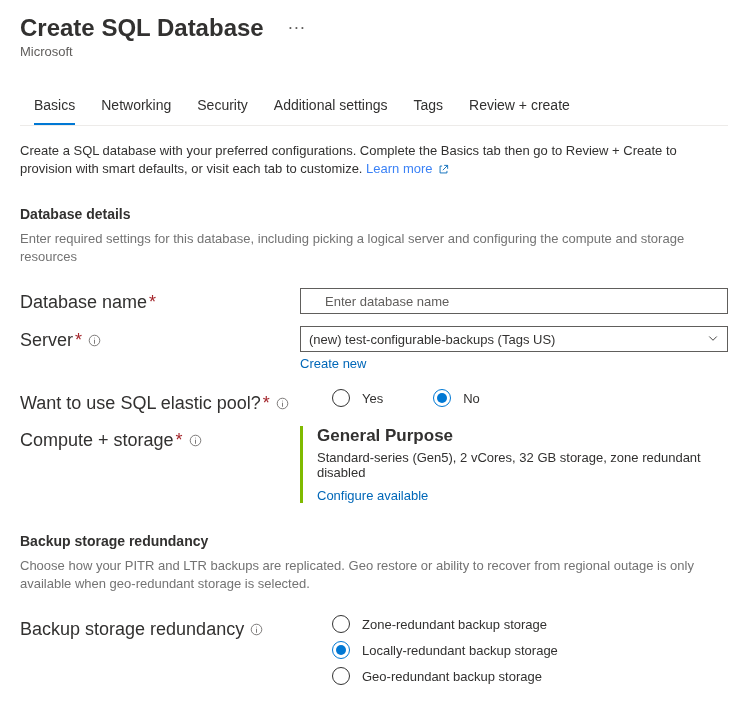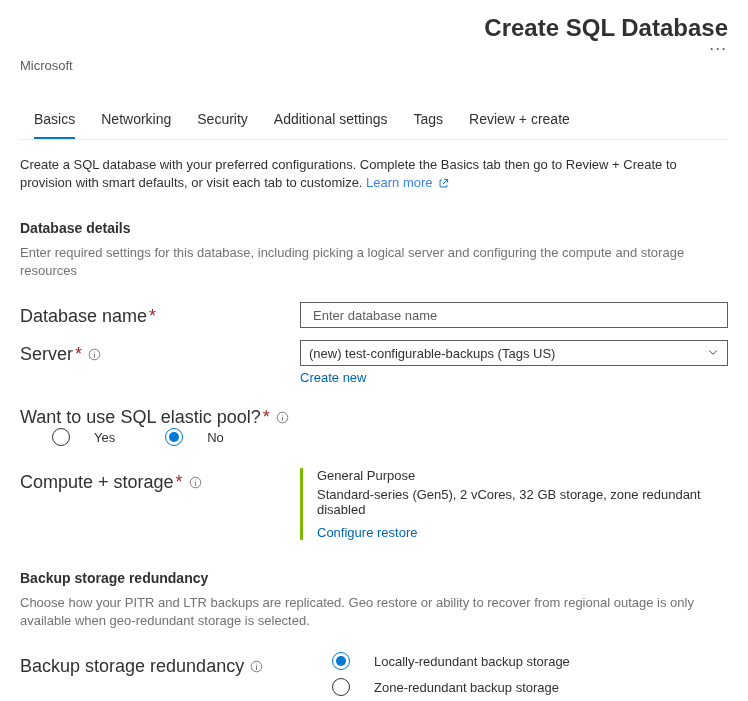--- a/index.html
+++ b/index.html
@@ -10,22 +10,21 @@
       background: #fff;
       padding: 14px 20px;
       width: 748px;
     }
     .page-title {
       font-size: 24px;
       font-weight: 600;
       color: #323130;
       margin-bottom: 2px;
       display: flex;
-      align-items: flex-end;
-      flex-direction: column;
+      align-items: center;
     }
     .page-title .more {
       font-size: 12px;
       margin-left: 25px;
       color: #605e5c;
       letter-spacing: 2px;
     }
     .subtitle {
       font-size: 13px;
       color: #605e5c;
@@ -71,21 +70,21 @@
       font-size: 13px;
       color: #737373;
       line-height: 18px;
       margin-bottom: 22px;
     }
     .row {
       display: flex;
       align-items: flex-start;
       margin-bottom: 12px;
     }
-    .row-radio { margin-bottom: 22px; flex-direction: column; }
+    .row-radio { margin-bottom: 12px; }
     .label-col {
       width: 280px;
       display: flex;
       align-items: center;
       font-size: 18px;
       padding-top: 4px;
     }
     .field-col {
       flex: 1;
     }
@@ -93,21 +92,21 @@
     .info-icon {
       display: inline-flex;
       margin-left: 6px;
       color: #605e5c;
       cursor: pointer;
     }
     .text-input {
       width: 100%;
       height: 26px;
       border: 1px solid #605e5c;
-      padding: 2px 12px;
+      padding: 2px 24px;
       font-size: 13px;
       font-family: inherit;
       color: #323130;
     }
     .text-input::placeholder { color: #605e5c; }
     .select-control {
       width: 100%;
       height: 26px;
       border: 1px solid #605e5c;
       padding: 2px 8px;
@@ -131,21 +130,21 @@
       gap: 18px;
     }
     .radio-group.vert {
       flex-direction: column;
       align-items: flex-start;
       gap: 8px;
     }
     .radio-opt {
       display: flex;
       align-items: center;
-      gap: 24px;
+      gap: 12px;
       cursor: pointer;
       font-size: 13px;
       padding-left: 32px;
     }
     .radio-circle {
       width: 18px;
       height: 18px;
       border: 1px solid #333;
       border-radius: 50%;
       position: relative;
@@ -159,22 +158,22 @@
       background: #0078d4;
       border-radius: 50%;
       top: 3px;
       left: 3px;
     }
     .compute-block {
       border-left: 3px solid #7fba00;
       padding-left: 14px;
     }
     .compute-title {
-      font-weight: 400;
-      font-size: 13px;
+      font-weight: 700;
+      font-size: 17px;
       margin-bottom: 4px;
     }
     .compute-desc {
       font-size: 13px;
       margin-bottom: 8px;
     }
     .compute-link {
       color: #0067b8;
       font-size: 13px;
       cursor: pointer;
@@ -286,21 +285,21 @@
           <circle cx="8" cy="8" r="6.5"></circle>
           <circle cx="8" cy="5" r="0.6" fill="#605e5c" stroke="none"></circle>
           <path d="M8 7v5"></path>
         </svg>
     </span>
   </div>
   <div class="field-col">
     <div class="compute-block">
       <div class="compute-title">General Purpose</div>
       <div class="compute-desc">Standard-series (Gen5), 2 vCores, 32 GB storage, zone redundant disabled</div>
-      <span class="compute-link">Configure restore</span>
+      <span class="compute-link">Configure available</span>
     </div>
   </div>
 </div>
 
 <div class="section-title sec-gap">Backup storage redundancy</div>
 <div class="section-desc">Choose how your PITR and LTR backups are replicated. Geo restore or ability to recover from regional outage is only available when geo-redundant storage is selected.</div>
 
 <div class="row">
   <div class="label-col">
     <span>Backup storage redundancy</span>
@@ -308,26 +307,26 @@
       <svg width="13" height="13" viewBox="0 0 16 16" fill="none" stroke="#605e5c" stroke-width="1">
           <circle cx="8" cy="8" r="6.5"></circle>
           <circle cx="8" cy="5" r="0.6" fill="#605e5c" stroke="none"></circle>
           <path d="M8 7v5"></path>
         </svg>
     </span>
   </div>
   <div class="field-col">
     <div class="radio-group vert">
       <div class="radio-opt">
+        <span class="radio-circle"></span>
+        <span>Zone-redundant backup storage</span>
+      </div>
+      <div class="radio-opt">
         <span class="radio-circle on"></span>
         <span>Locally-redundant backup storage</span>
       </div>
       <div class="radio-opt">
         <span class="radio-circle"></span>
-        <span>Zone-redundant backup storage</span>
-      </div>
-      <div class="radio-opt">
-        <span class="radio-circle"></span>
         <span>Geo-redundant backup storage</span>
       </div>
     </div>
   </div>
 </div>
 
 </body></html>

